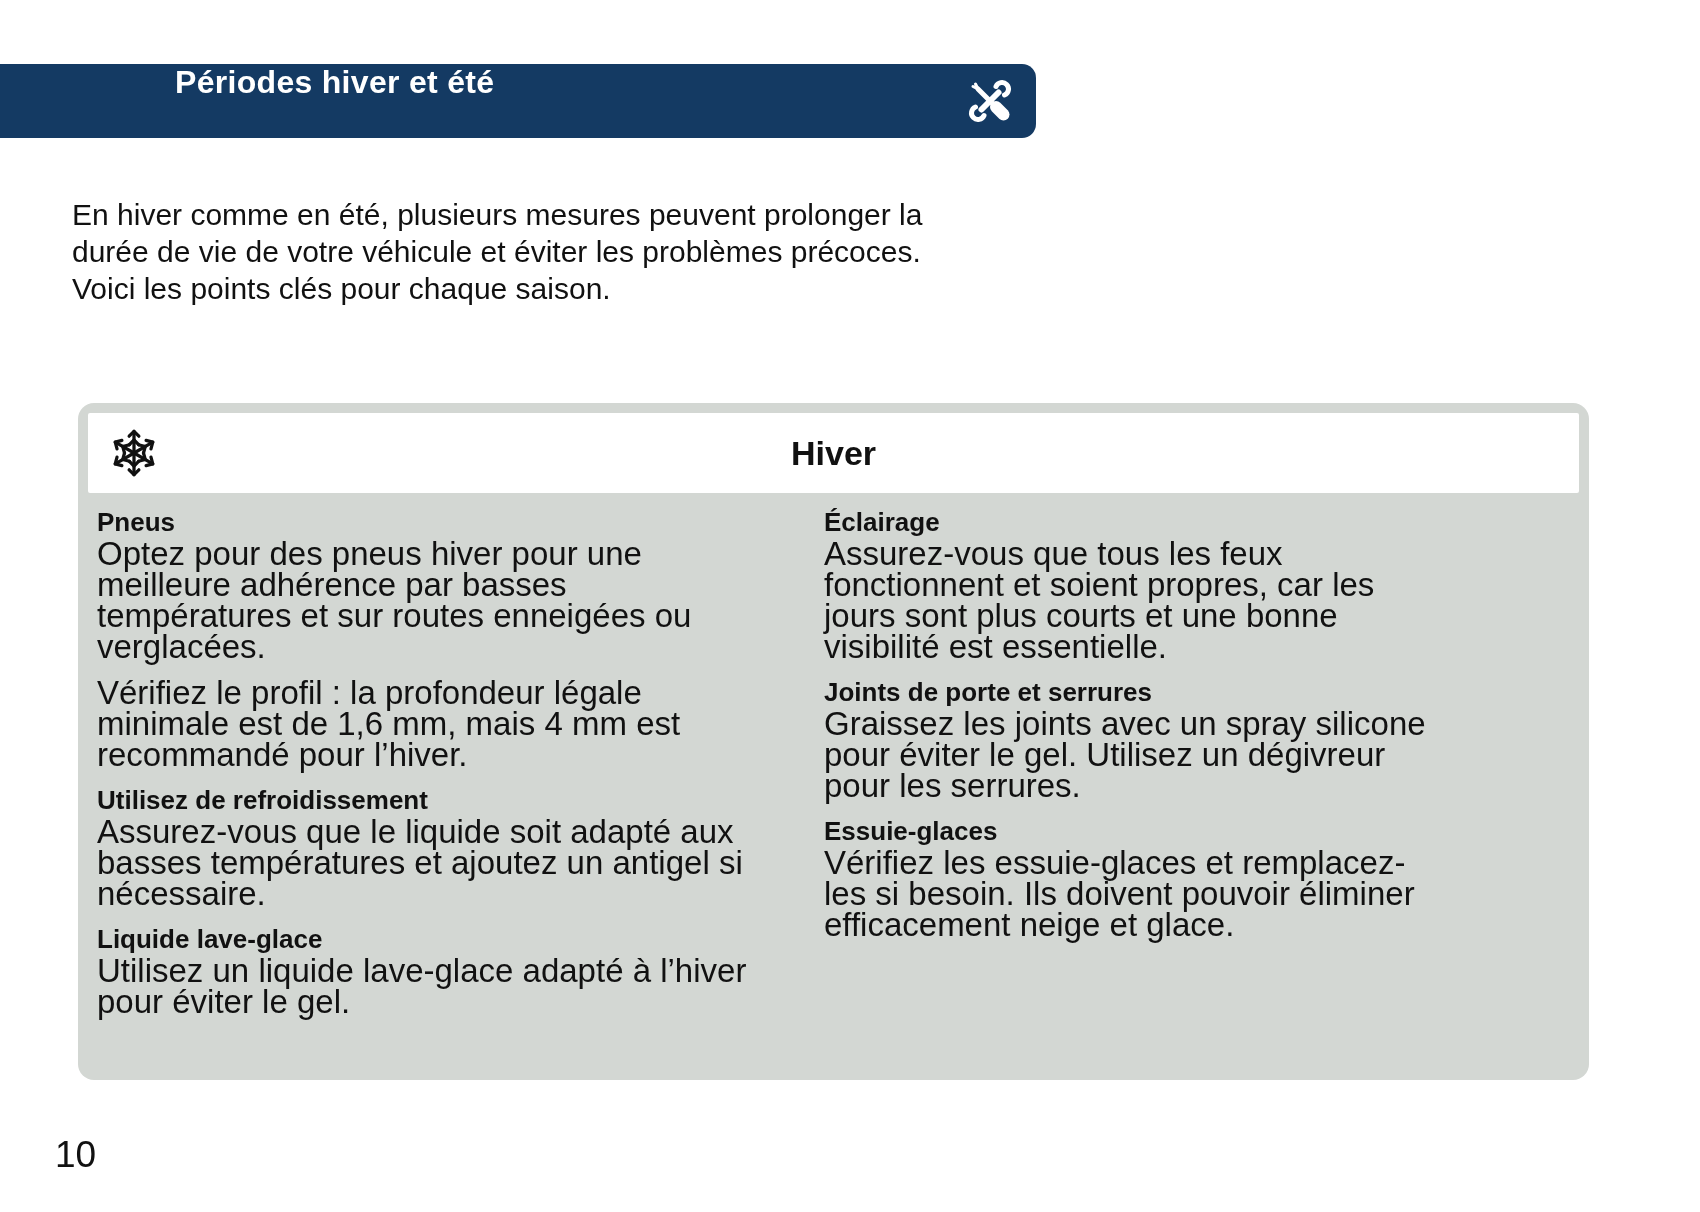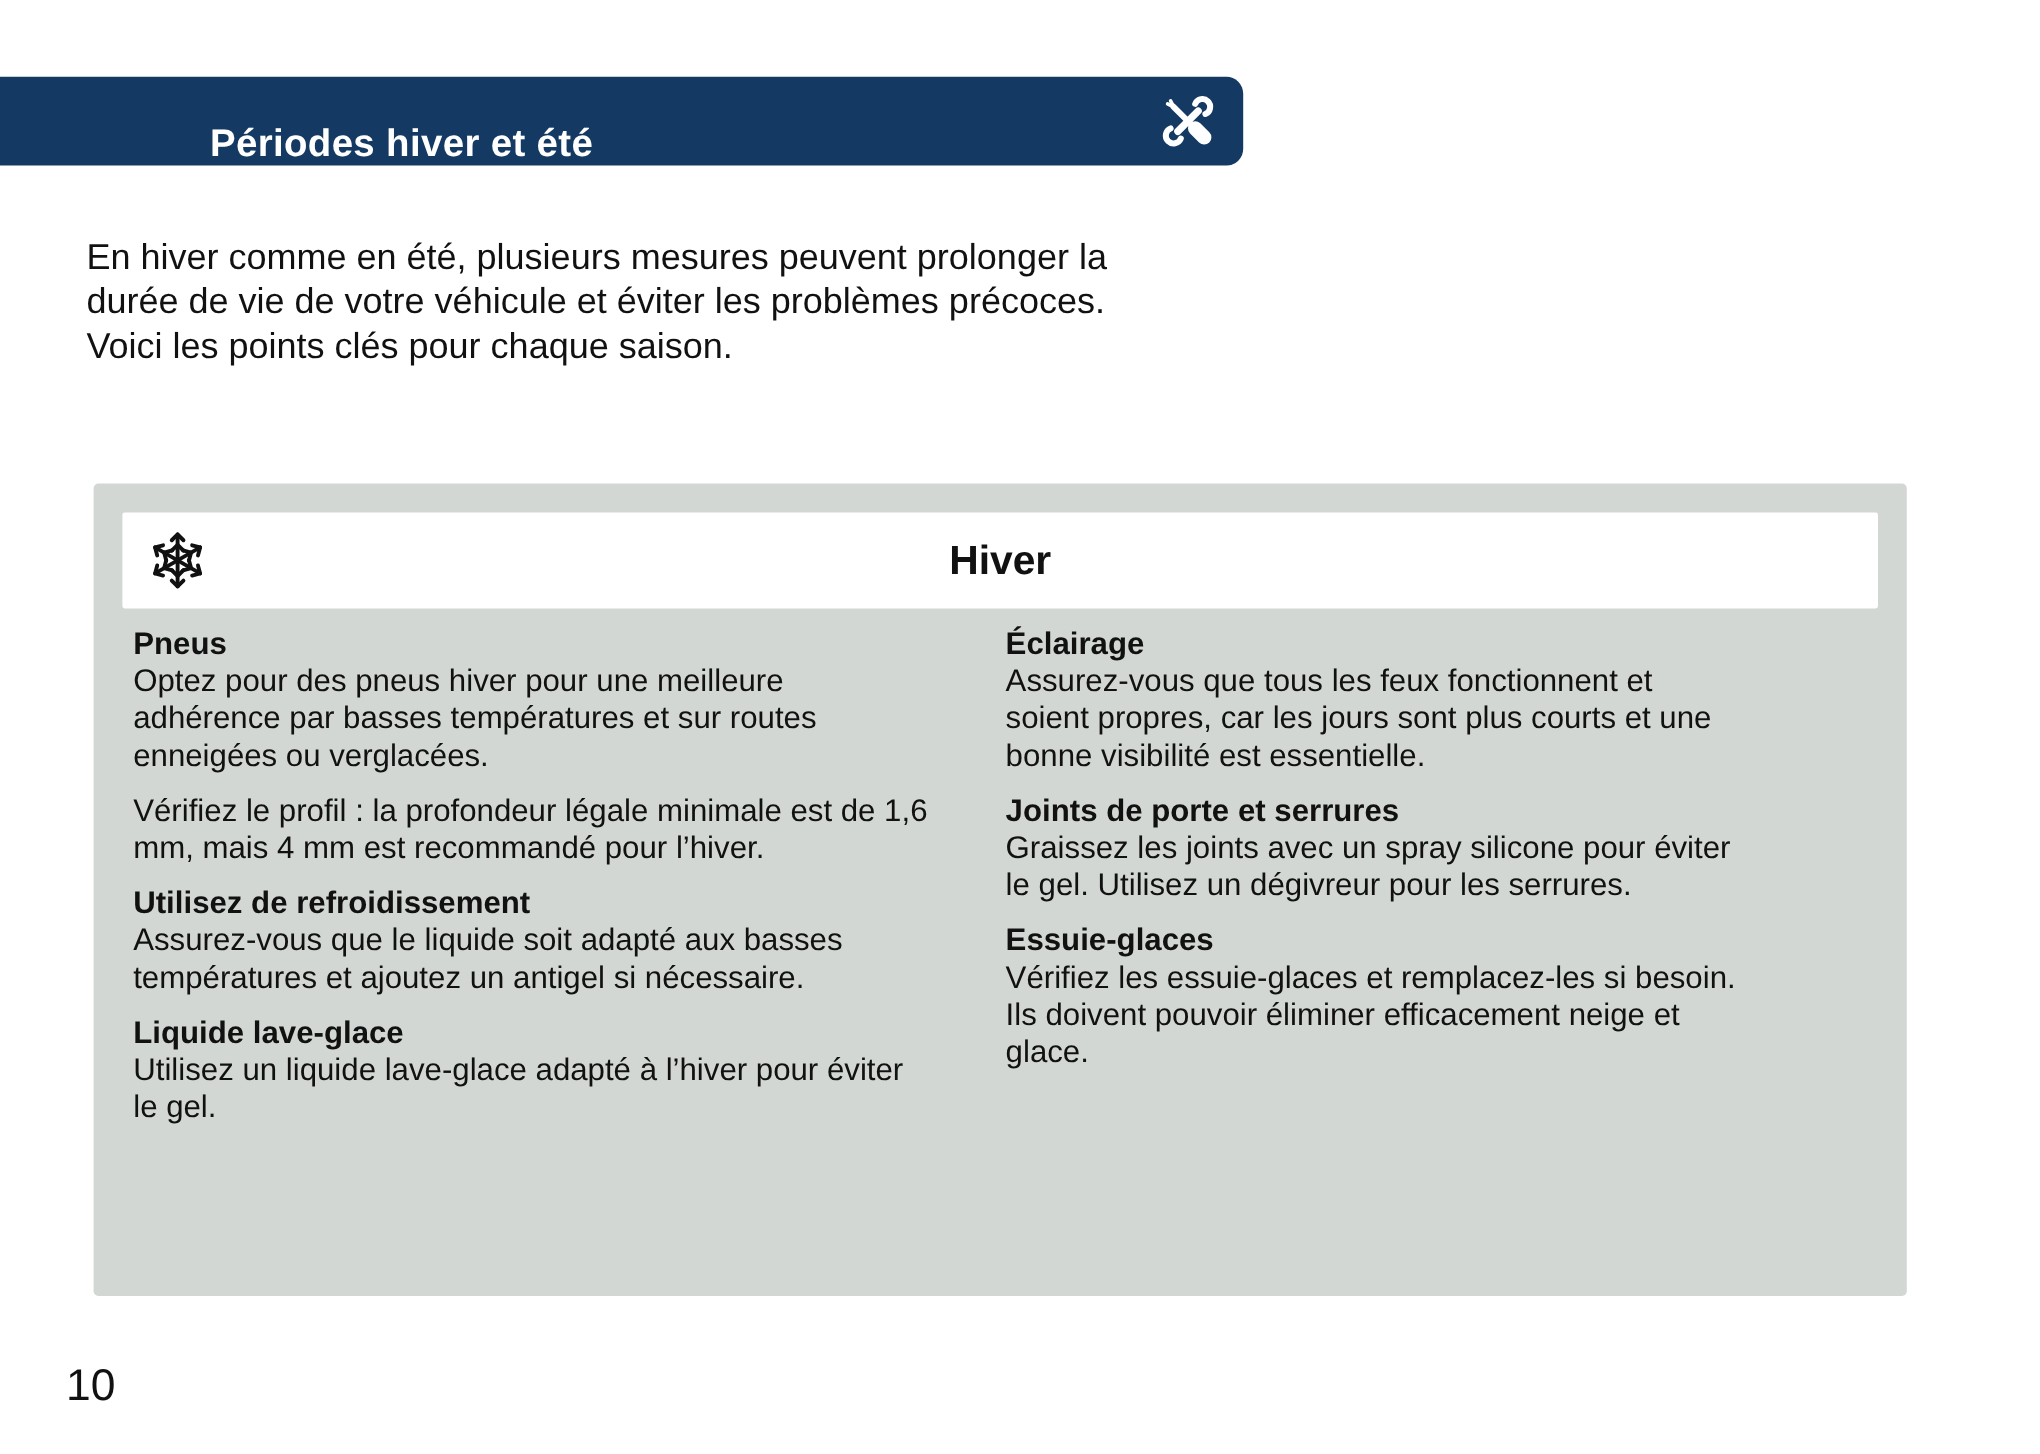--- a/index.html
+++ b/index.html
@@ -11,21 +11,21 @@
     position: relative;
     overflow: hidden;
   }
 
   
   .topbar {
     position: absolute; left: 0; top: 64px;
     width: 1036px; height: 74px;
     background: #143a63;
     border-radius: 0 14px 14px 0;
-    display: flex; align-items: flex-end;
+    display: flex; align-items: flex-start;
   }
   .topbar-title {
     margin-left: 175px;
     color: #ffffff;
     font-size: 32px;
     font-weight: bold;
     letter-spacing: 0.3px;
   }
   .tools-icon {
     position: absolute; right: 22px; top: 50%;
@@ -40,23 +40,23 @@
     font-size: 30px;
     line-height: 37px;
     margin: 0;
   }
 
   
   .card {
     position: absolute; left: 78px; top: 403px;
     width: 1511px; height: 677px;
     background: #d3d7d3;
-    border-radius: 4px;
+    border-radius: 16px;
     box-sizing: border-box;
-    padding: 24px;
+    padding: 10px;
   }
   .card-head {
     background: #ffffff;
     height: 80px;
     position: relative;
     display: flex; align-items: center;
     border-radius: 2px;
   }
   .flake-icon { width: 52px; height: 52px; margin-left: 20px; }
   .card-title {
@@ -72,21 +72,21 @@
   }
   .col-left  { width: 665px; }
   .col-right { width: 610px; }
   .sec { margin-bottom: 15px; }
   .sec-h {
     font-size: 26px;
     font-weight: bold;
     line-height: 31px;
   }
   .sec-b {
-    font-size: 26px;
+    font-size: 33px;
     line-height: 31px;
   }
 
   .pagenum {
     position: absolute; left: 55px; top: 1134px;
     font-size: 37px;
   }
 </style>
 </head>
 <body>

